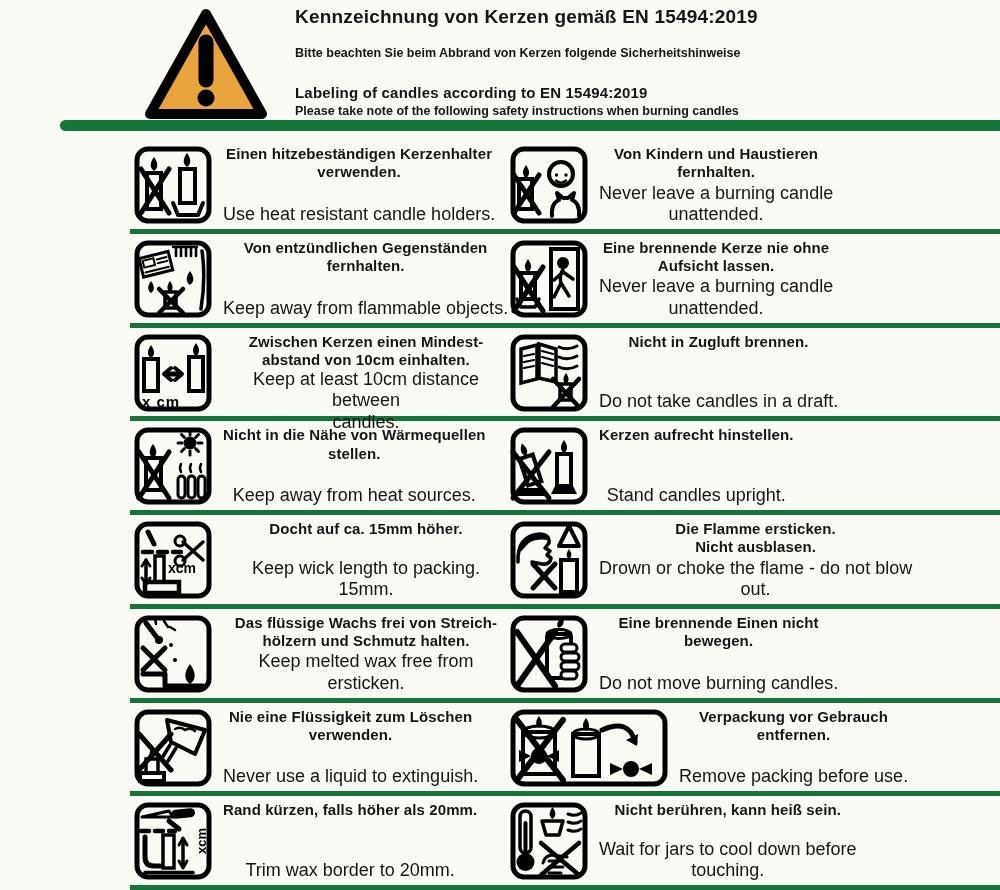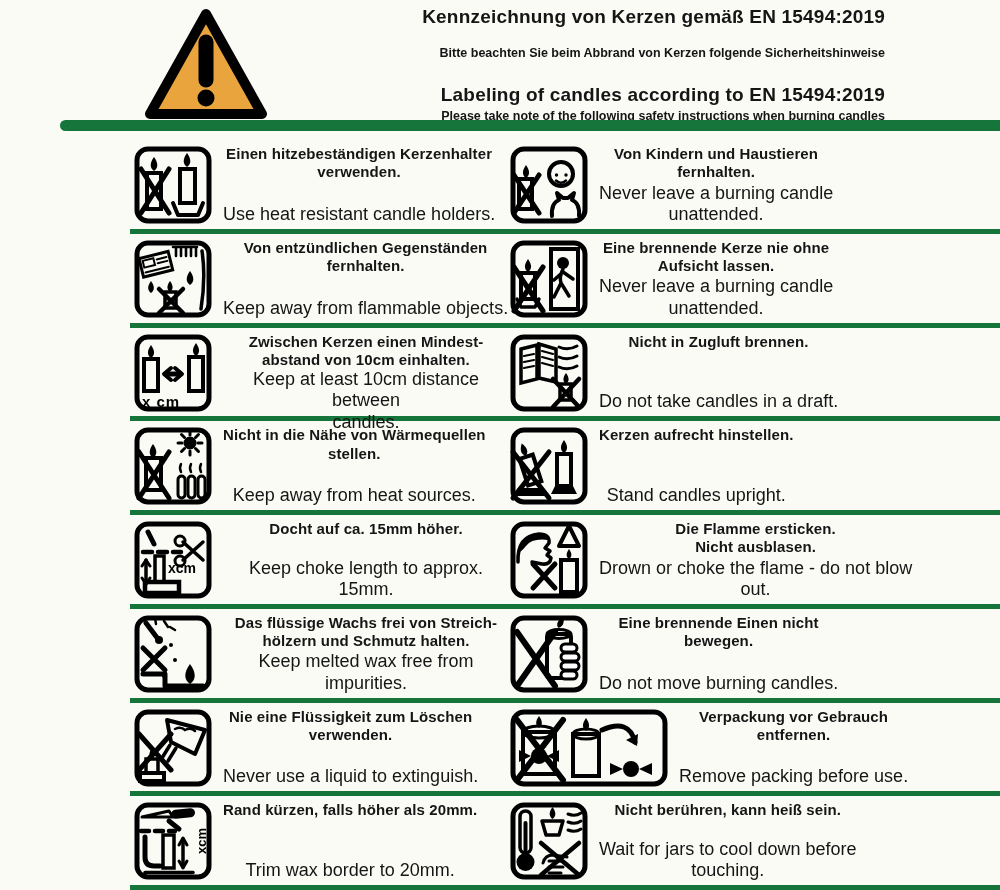--- a/index.html
+++ b/index.html
@@ -7,24 +7,24 @@
     width:1000px;height:890px;
     background:#fbfbf6;
     font-family:"Liberation Sans","DejaVu Sans",sans-serif;
     color:#151515;
     position:relative;
     overflow:hidden;
   }
   
   .header{position:absolute;top:0;left:0;right:0;height:118px;}
   .warn-tri{position:absolute;left:142px;top:6px;}
-  .titles{position:absolute;left:295px;top:6px;width:590px;text-align:right;}
+  .titles{position:absolute;left:295px;top:6px;width:590px;text-align:left;}
   .title-de{font-size:19px;font-weight:800;letter-spacing:.2px;}
   .sub-de{font-size:12.5px;font-weight:600;margin-top:18px;}
-  .title-en{font-size:19px;font-weight:800;margin-top:24px;letter-spacing:.2px;}
+  .title-en{font-size:15px;font-weight:800;margin-top:24px;letter-spacing:.2px;}
   .sub-en{font-size:12.5px;font-weight:700;margin-top:3px;}
   
   .topbar{
     position:absolute;top:120px;left:60px;right:0;height:11px;
     background:#15753a;border-radius:7px 0 0 7px;
   }
   
   .rows{position:absolute;top:140px;left:130px;right:0;bottom:0;}
   .row{
     display:flex;height:93.75px;box-sizing:border-box;
@@ -258,21 +258,21 @@
             <circle cx="47" cy="41" r="5" stroke="#000" fill="none" stroke-width="3"></circle>
  <path d="M13 40 v24" stroke="#000" fill="none" stroke-width="3.5"></path>
  <path d="M9 46 l4 -6 4 6 M9 58 l4 6 4 -6" stroke="#000" fill="none" stroke-width="3" stroke-linejoin="round"></path>
  <rect x="22" y="36" width="9" height="26" stroke="#000" fill="none" stroke-width="3.5"></rect>
  <rect x="12" y="62" width="34" height="11" stroke="#000" fill="none" stroke-width="4.5"></rect>
           </svg>
           <span class="pict-label">xcm</span>
         </div>
         <div class="txt">
           <div class="de">Docht auf ca. 15mm höher.</div>
-          <div class="en">Keep choke length to approx. 15mm.</div>
+          <div class="en">Keep wick length to packing. 15mm.</div>
         </div>
       </div>
       <div class="cell right">
         <div class="pict pict-do-not-blow-out">
           <svg width="80" height="80" viewBox="0 0 80 80">
             <rect x="4" y="4" width="72" height="72" rx="11" fill="none" stroke="#000" stroke-width="5"></rect>
  <path d="M9 42 q-1 -26 21 -28 q11 0 10 9 l-4 5 5 3 -3 4 4 3 q-1 7 -9 6 l-10 -2" stroke="#000" fill="none" stroke-width="3.5" stroke-linejoin="round"></path>
  <path d="M10 32 q3 -16 20 -18 q8 0 9 6 q-16 -2 -22 6 q-5 6 -7 6 z" fill="#000"></path>
  <path d="M24 44 L46 68 M46 44 L24 68" stroke="#000" fill="none" stroke-width="5"></path>
  <path d="M50 26 L60 6 L70 26 Z" stroke="#000" fill="none" stroke-width="4" stroke-linejoin="round"></path>
@@ -300,21 +300,21 @@
  <circle cx="38" cy="31" r="2" fill="#000"></circle>
             <circle cx="42" cy="46" r="2" fill="#000"></circle>
             <circle cx="31" cy="62" r="2" fill="#000"></circle>
  <path d="M57 50 C 63.6 59, 62.94 66, 57 70 C 51.06 66, 50.4 59, 57 50 Z" fill="#000"></path>
             <path d="M10 60 h22 v12 h38" stroke="#000" fill="none" stroke-width="5" stroke-linejoin="round"></path>
           </svg>
         </div>
         <div class="txt">
           <div class="de">Das flüssige Wachs frei von Streich-
 hölzern und Schmutz halten.</div>
-          <div class="en">Keep melted wax free from impurities.</div>
+          <div class="en">Keep melted wax free from ersticken.</div>
         </div>
       </div>
       <div class="cell right">
         <div class="pict pict-do-not-move">
           <svg width="80" height="80" viewBox="0 0 80 80">
             <rect x="4" y="4" width="72" height="72" rx="11" fill="none" stroke="#000" stroke-width="5"></rect>
  <rect x="38" y="20" width="24" height="44" rx="3" stroke="#000" fill="none" stroke-width="4"></rect>
  <ellipse cx="50" cy="20" rx="12" ry="4.5" stroke="#000" fill="none" stroke-width="3"></ellipse>
  <g transform="rotate(26 50 12)">
               <path d="M50 2 C 53.96 7.4, 53.564 11.600000000000001, 50 14 C 46.436 11.600000000000001, 46.04 7.4, 50 2 Z" fill="#000"></path>

